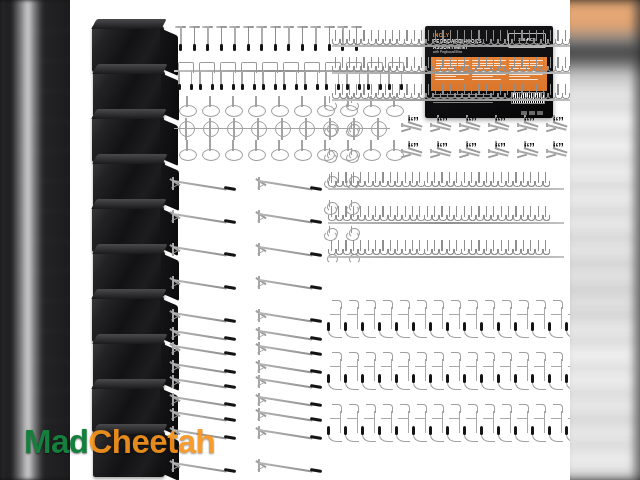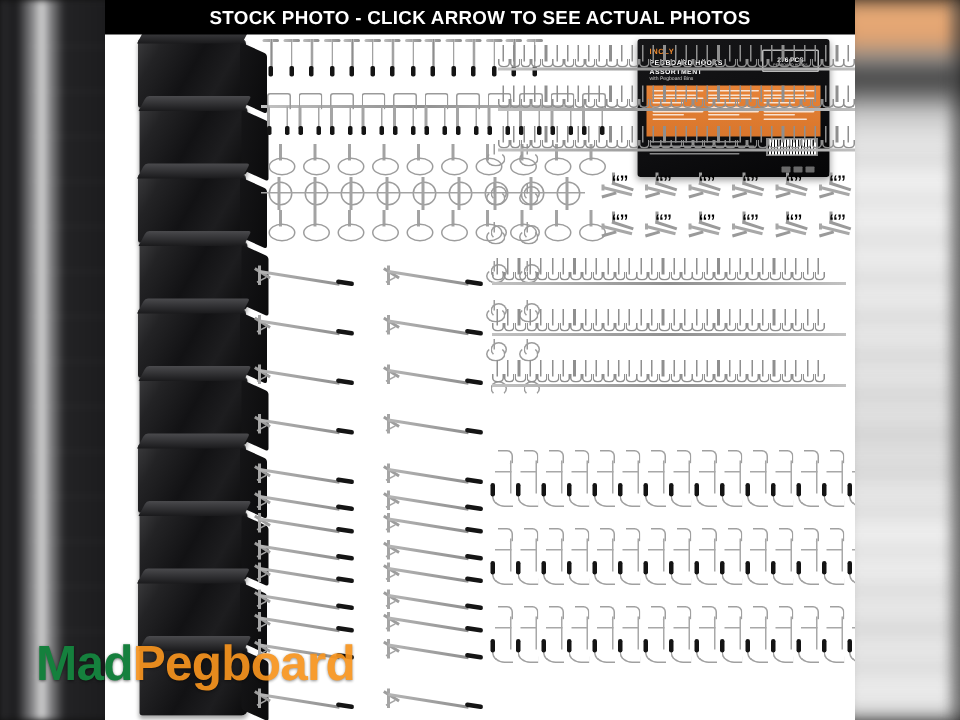--- a/index.html
+++ b/index.html
@@ -2186,21 +2186,18 @@
                 <n></n>
                 <u></u>
               </div>
             </div>
           </div>
         </div>
 
     </div>
   </div>
 
-  <div class="banner">
-    <span>STOCK PHOTO - CLICK ARROW TO SEE ACTUAL PHOTOS</span>
+
+  <div class="watermark">
+    <span class="wm-a">Mad</span><span class="wm-b">Cheetah</span>
   </div>
 
-  <div class="watermark">
-    <span class="wm-a">Mad</span><span class="wm-b">Pegboard</span>
-  </div>
-
 </div>
 
 </body></html>

